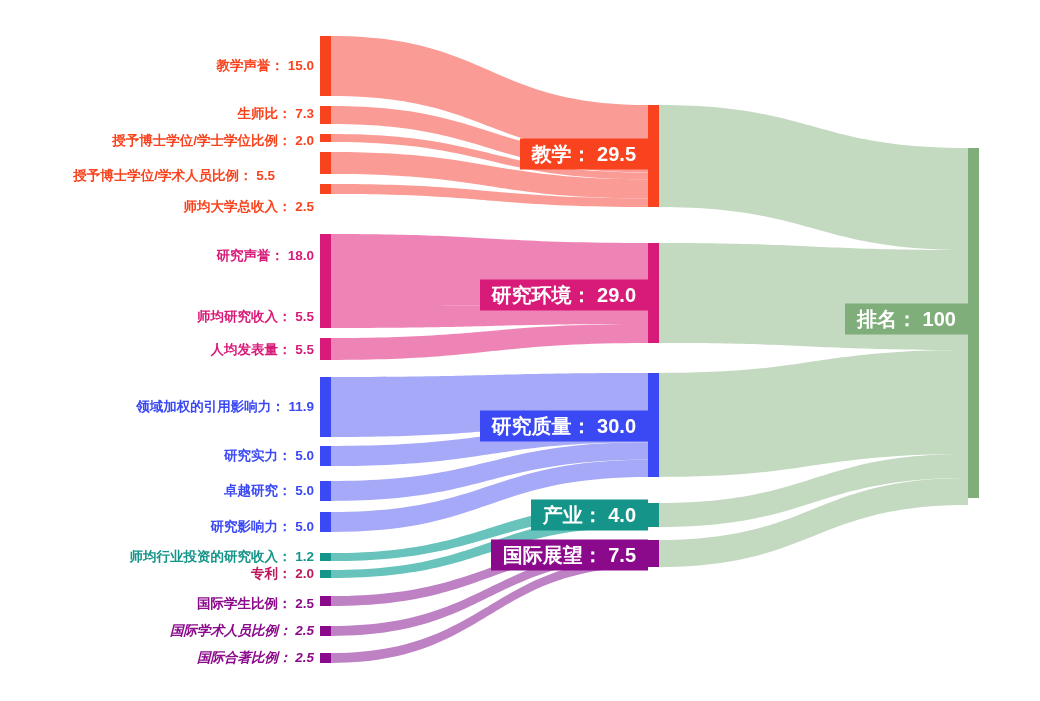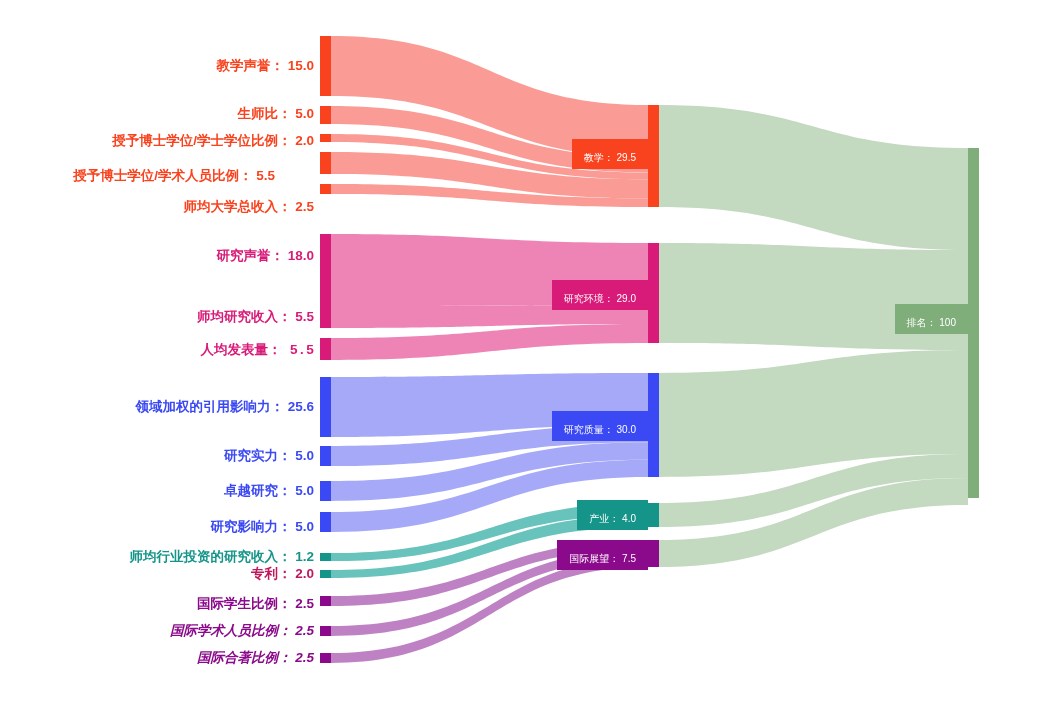--- a/index.html
+++ b/index.html
@@ -1,22 +1,22 @@
 <!DOCTYPE html>
 <html><head>
 <meta charset="utf-8">
 <style>
   html,body{margin:0;padding:0;background:#ffffff;}
   body{width:1040px;height:701px;overflow:hidden;font-family:"Liberation Sans","DejaVu Sans",sans-serif;}
   #stage{position:relative;width:1040px;height:585px;background:#fff;}
   svg{position:absolute;left:0;top:0;width:1040px;height:701px;}
   .lbl{position:absolute;font-weight:bold;font-size:13.5px;white-space:nowrap;letter-spacing:0px;}
   .lbl-left{text-align:right;transform:translateY(-50%);}
-  .lbl-box{position:absolute;transform:translateY(-50%);font-weight:normal;font-size:10px;color:#ffffff;
-           padding:14px 12px 6px 12px;white-space:nowrap;line-height:1;}
+  .lbl-box{position:absolute;transform:translateY(-50%);font-weight:bold;font-size:20px;color:#ffffff;
+           padding:5px 12px 6px 12px;white-space:nowrap;line-height:1;}
 </style>
 </head>
 <body>
 
 <div id="stage">
   <svg id="sankey-svg" viewBox="0 0 1040 701">
     <g id="links-layer">
         <path d="M331,36 C489.5,36 489.5,105 648,105 L648,156.864406779661 C489.5,156.864406779661 489.5,96 331,96 Z" fill="#FA9C95"></path>
         <path d="M331,106 C489.5,106 489.5,156.864406779661 648,156.864406779661 L648,172.4237288135593 C489.5,172.4237288135593 489.5,124 331,124 Z" fill="#FA9C95"></path>
         <path d="M331,134 C489.5,134 489.5,172.4237288135593 648,172.4237288135593 L648,179.33898305084745 C489.5,179.33898305084745 489.5,142 331,142 Z" fill="#FA9C95"></path>
@@ -61,28 +61,28 @@
         <rect x="648" y="105" width="11" height="102" fill="#F9431E"></rect>
         <rect x="648" y="243" width="11" height="100" fill="#D81B78"></rect>
         <rect x="648" y="373" width="11" height="104" fill="#3B49F4"></rect>
         <rect x="648" y="503" width="11" height="24" fill="#159589"></rect>
         <rect x="648" y="540" width="11" height="27" fill="#8B0A8B"></rect>
         <rect x="968" y="148" width="11" height="350" fill="#7FAE7B"></rect>
       </g>
   </svg>
   <div id="left-labels">
       <div class="lbl lbl-left" style="right: 726px; top: 66px; color: rgb(249, 67, 30);">教学声誉： 15.0</div>
-      <div class="lbl lbl-left" style="right: 726px; top: 114px; color: rgb(249, 67, 30);">生师比： 5.0</div>
+      <div class="lbl lbl-left" style="right: 726px; top: 114px; color: rgb(249, 67, 30);">生师比： 7.3</div>
       <div class="lbl lbl-left" style="right: 726px; top: 141px; color: rgb(249, 67, 30);">授予博士学位/学士学位比例： 2.0</div>
       <div class="lbl lbl-left" style="right: 765px; top: 176px; color: rgb(249, 67, 30);">授予博士学位/学术人员比例： 5.5</div>
       <div class="lbl lbl-left" style="right: 726px; top: 207px; color: rgb(249, 67, 30);">师均大学总收入： 2.5</div>
       <div class="lbl lbl-left" style="right: 726px; top: 256px; color: rgb(216, 27, 120);">研究声誉： 18.0</div>
       <div class="lbl lbl-left" style="right: 726px; top: 317px; color: rgb(216, 27, 120);">师均研究收入： 5.5</div>
-      <div class="lbl lbl-left" style="right: 726px; top: 350px; color: rgb(216, 27, 120); font-family: Liberation Mono, monospace;">人均发表量： 5.5</div>
-      <div class="lbl lbl-left" style="right: 726px; top: 407px; color: rgb(59, 73, 244);">领域加权的引用影响力： 25.6</div>
+      <div class="lbl lbl-left" style="right: 726px; top: 350px; color: rgb(216, 27, 120);">人均发表量： 5.5</div>
+      <div class="lbl lbl-left" style="right: 726px; top: 407px; color: rgb(59, 73, 244);">领域加权的引用影响力： 11.9</div>
       <div class="lbl lbl-left" style="right: 726px; top: 456px; color: rgb(59, 73, 244);">研究实力： 5.0</div>
       <div class="lbl lbl-left" style="right: 726px; top: 491px; color: rgb(59, 73, 244);">卓越研究： 5.0</div>
       <div class="lbl lbl-left" style="right: 726px; top: 527px; color: rgb(59, 73, 244);">研究影响力： 5.0</div>
       <div class="lbl lbl-left" style="right: 726px; top: 557px; color: rgb(21, 149, 137);">师均行业投资的研究收入： 1.2</div>
       <div class="lbl lbl-left" style="right: 726px; top: 574px; color: #be185d;">专利： 2.0</div>
       <div class="lbl lbl-left" style="right: 726px; top: 604px; color: rgb(139, 10, 139);">国际学生比例： 2.5</div>
       <div class="lbl lbl-left" style="right: 726px; top: 631px; color: rgb(139, 10, 139); font-style: italic;">国际学术人员比例： 2.5</div>
       <div class="lbl lbl-left" style="right: 726px; top: 658px; color: rgb(139, 10, 139); font-style: italic;">国际合著比例： 2.5</div>
     </div>
   <div id="node-labels">

